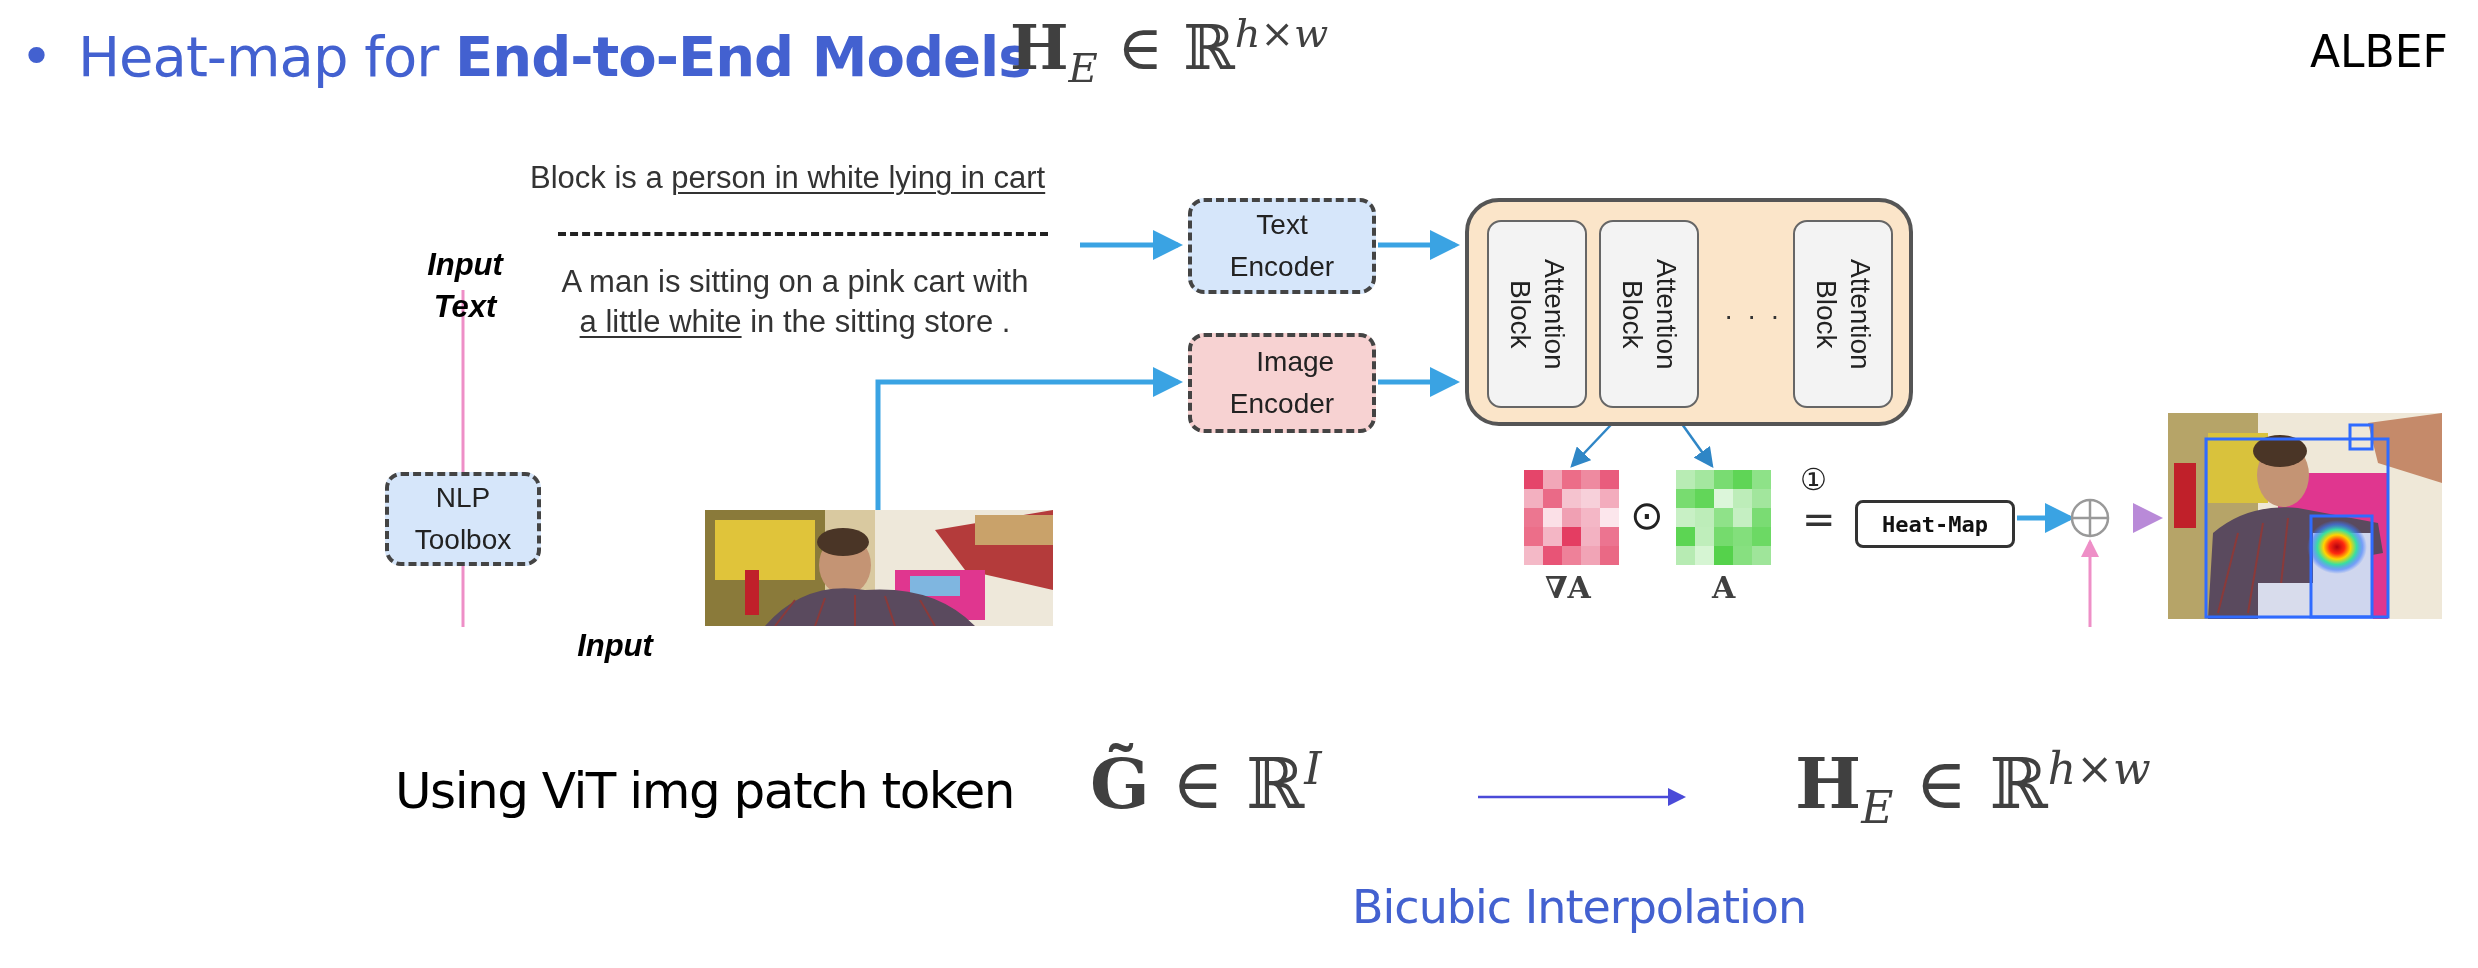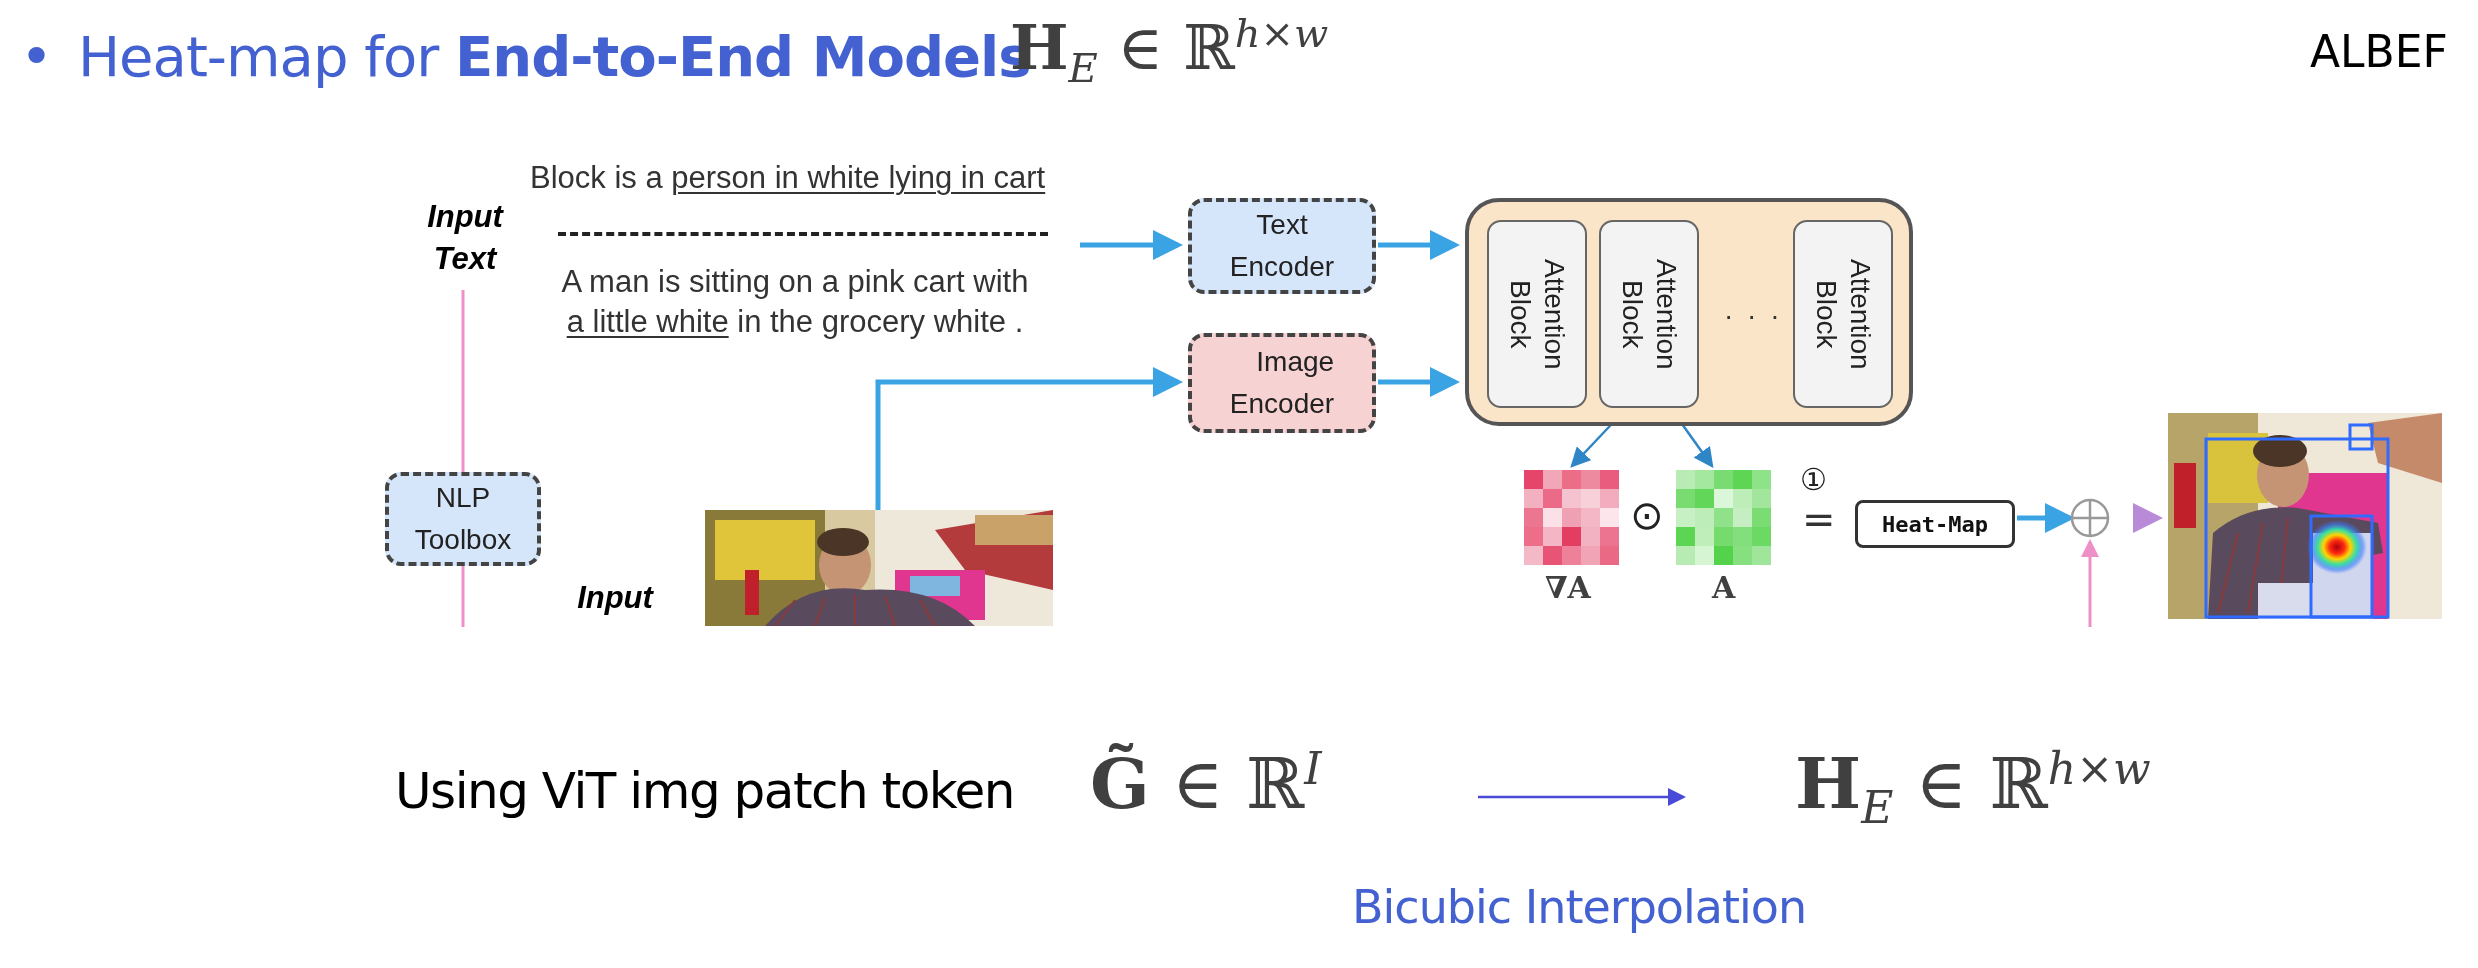--- a/index.html
+++ b/index.html
@@ -5,21 +5,21 @@
   html, body { margin:0; padding:0; background:#ffffff; }
   body { width:2478px; height:968px; position:relative; overflow:hidden; font-family:"Liberation Sans", sans-serif; }
   .abs { position:absolute; }
   .title { left:20px; top:24px; font-size:56px; color:#4361d0; font-family:"DejaVu Sans", sans-serif; letter-spacing:-1px; white-space:nowrap; }
   .title .bullet { display:inline-block; width:58px; }
   .title b { font-weight:bold; }
   .math { font-family:"DejaVu Serif", "Liberation Serif", serif; color:#404040; white-space:nowrap; }
   .math .bold { font-weight:bold; }
   .math sub, .math sup { font-style:italic; }
   .albef { left:2310px; top:26px; font-size:44px; color:#000; font-family:"DejaVu Sans", sans-serif; }
-  .label-bi { font-weight:bold; font-style:italic; color:#000; font-size:31px; text-align:center; }
+  .label-bi { font-weight:bold; font-style:italic; color:#000; font-size:31px; text-align:center;margin-top:48px; }
   .sent { font-size:31px; color:#333; white-space:nowrap; }
   .sent u { text-decoration-thickness:2px; text-underline-offset:4px; }
   .dash { left:558px; top:232px; width:490px; height:0; border-top:4px dashed #222; }
   .box { border:4px dashed #444; border-radius:16px; box-sizing:border-box; display:flex; align-items:center; justify-content:center; text-align:center; font-size:28px; color:#222; line-height:42px; }
   .blue { background:#d6e6fa; }
   .pink { background:#f7d2d2;text-align:right; }
   .container { left:1465px; top:198px; width:448px; height:228px; border:4px solid #555; border-radius:34px; background:#fbe5c9; box-sizing:border-box; }
   .att { position:absolute; top:18px; width:100px; height:188px; border:2px solid #666; border-radius:14px; background:#f3f3f3; box-sizing:border-box; display:flex; align-items:center; justify-content:center; }
   .att span { writing-mode:vertical-rl; font-size:28px; color:#222; line-height:34px; text-align:center; }
   .dots { position:absolute; left:255px; top:98px; font-size:28px; color:#333; letter-spacing:3px; }
@@ -95,21 +95,21 @@
   <div>Input</div>
   <div>Text</div>
 </div>
 
 <div class="abs sent" style="left:530px; top:160px;">
   <span>Block is a </span><u>person in white lying in cart</u>
 </div>
 <div class="abs dash"></div>
 <div class="abs sent" style="left:560px; top:262px; width:470px; text-align:center; line-height:40px;">
   <div>A man is sitting on a pink cart with</div>
-  <div><u>a little white</u><span> in the grocery white .</span></div>
+  <div><u>a little white</u><span> in the sitting store .</span></div>
 </div>
 
 <div class="abs box blue" style="left:385px; top:472px; width:156px; height:94px;">
   <div>
       <div>NLP</div>
       <div>Toolbox</div>
     </div>
 </div>
 
 <div class="abs label-bi" style="left:560px; top:580px; width:110px;">Input</div>

